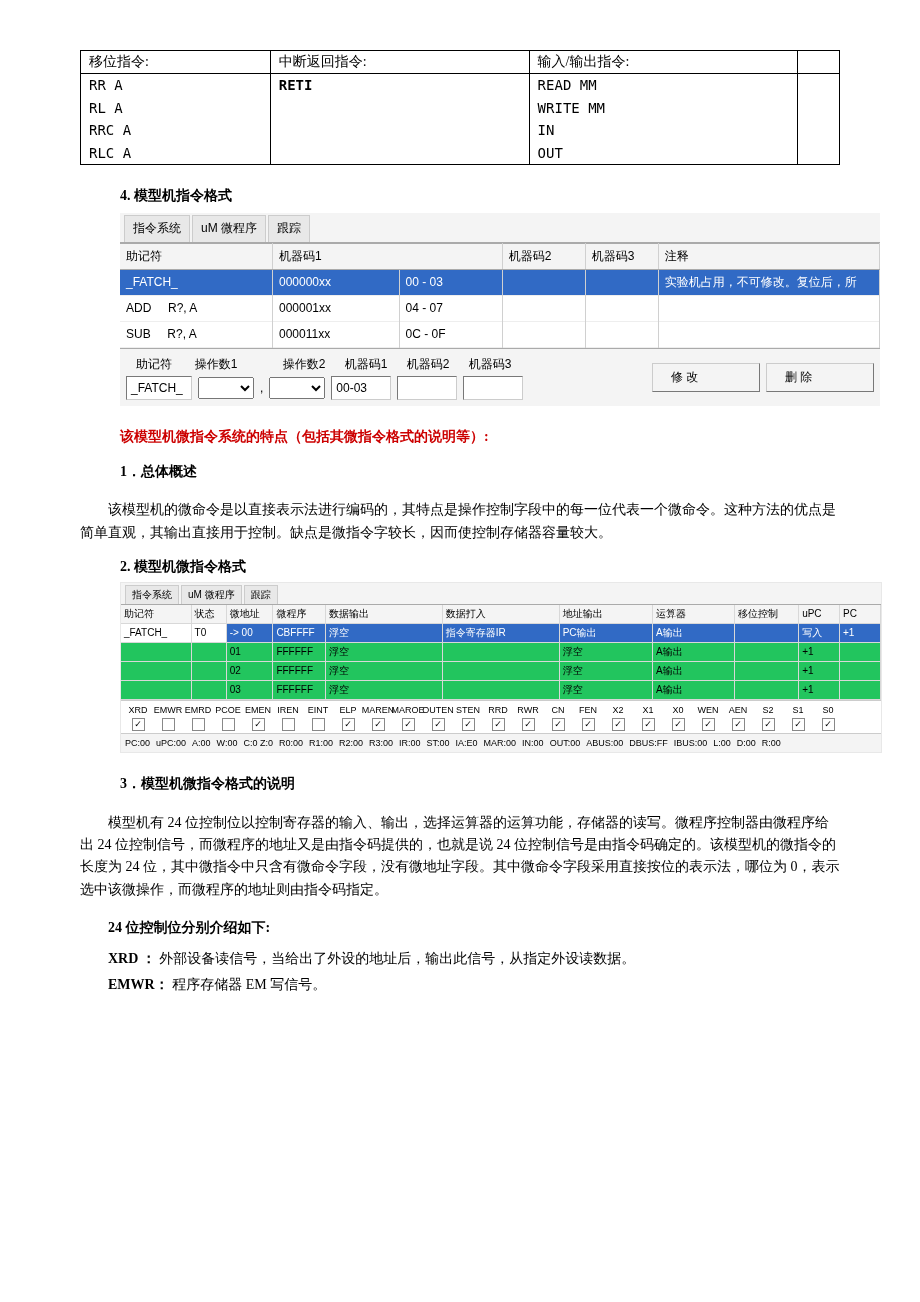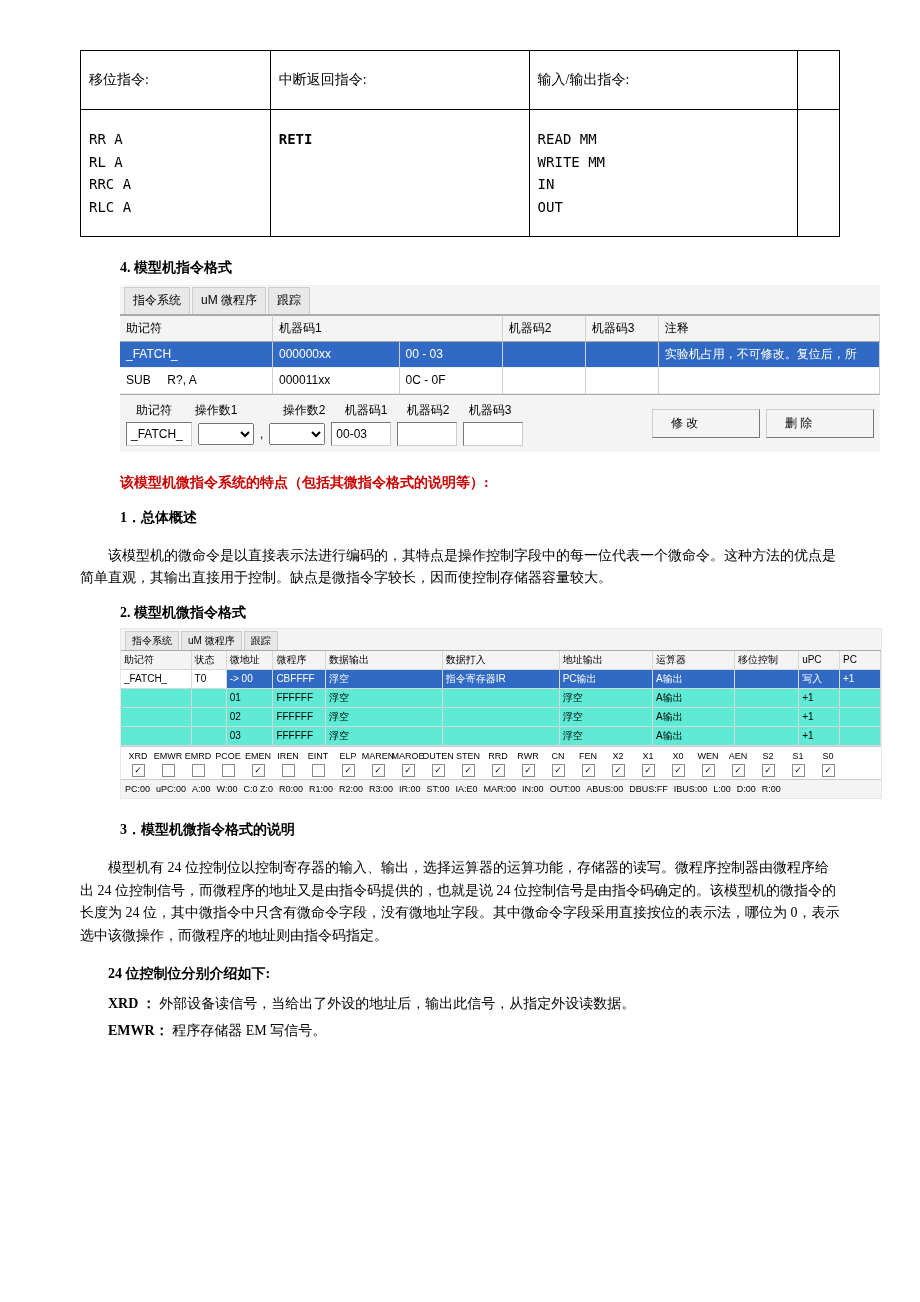--- a/index.html
+++ b/index.html
@@ -11,21 +11,21 @@
     color: #000;
     background: #fff;
   }
   .top-table {
     border-collapse: collapse;
     width: 100%;
     margin-bottom: 20px;
   }
   .top-table td {
     border: 1px solid #000;
-    padding: 18px 8px;
+    padding: 0 8px;
     vertical-align: top;
     font-family: monospace, "SimSun";
   }
   .top-table .header td {
     font-family: "SimSun", serif;
   }
   .section-title {
     font-family: "SimSun", serif;
     margin: 12px 0 6px 40px;
     font-weight: bold;
@@ -151,21 +151,21 @@
     border-collapse: collapse;
     width: 100%;
     table-layout: fixed;
   }
   .scr2 th, .scr2 td {
     border-right: 1px solid #d8d8d8;
     border-bottom: 1px solid #d8d8d8;
     padding: 1px 3px;
     text-align: left;
     font-weight: normal;
-    background: #5eead4;
+    background: #22c55e;
     overflow: hidden;
     white-space: nowrap;
     font-size: 10px;
   }
   .scr2 thead th {
     background: #f4f4f4;
   }
   .scr2 tr.selected td {
     background: #316ac5;
     color: #fff;
@@ -262,20 +262,28 @@
       </tr>
     </thead>
     <tbody id="scr1-body">
         <tr class="selected">
           <td style="white-space:pre">_FATCH_</td>
           <td>000000xx</td>
           <td>00 - 03</td>
           <td></td>
           <td></td>
           <td>实验机占用，不可修改。复位后，所</td>
+        </tr>
+        <tr>
+          <td style="white-space:pre">ADD     R?, A</td>
+          <td>000001xx</td>
+          <td>04 - 07</td>
+          <td></td>
+          <td></td>
+          <td></td>
         </tr>
         <tr>
           <td style="white-space:pre">SUB     R?, A</td>
           <td>000011xx</td>
           <td>0C - 0F</td>
           <td></td>
           <td></td>
           <td></td>
         </tr>
       </tbody>

